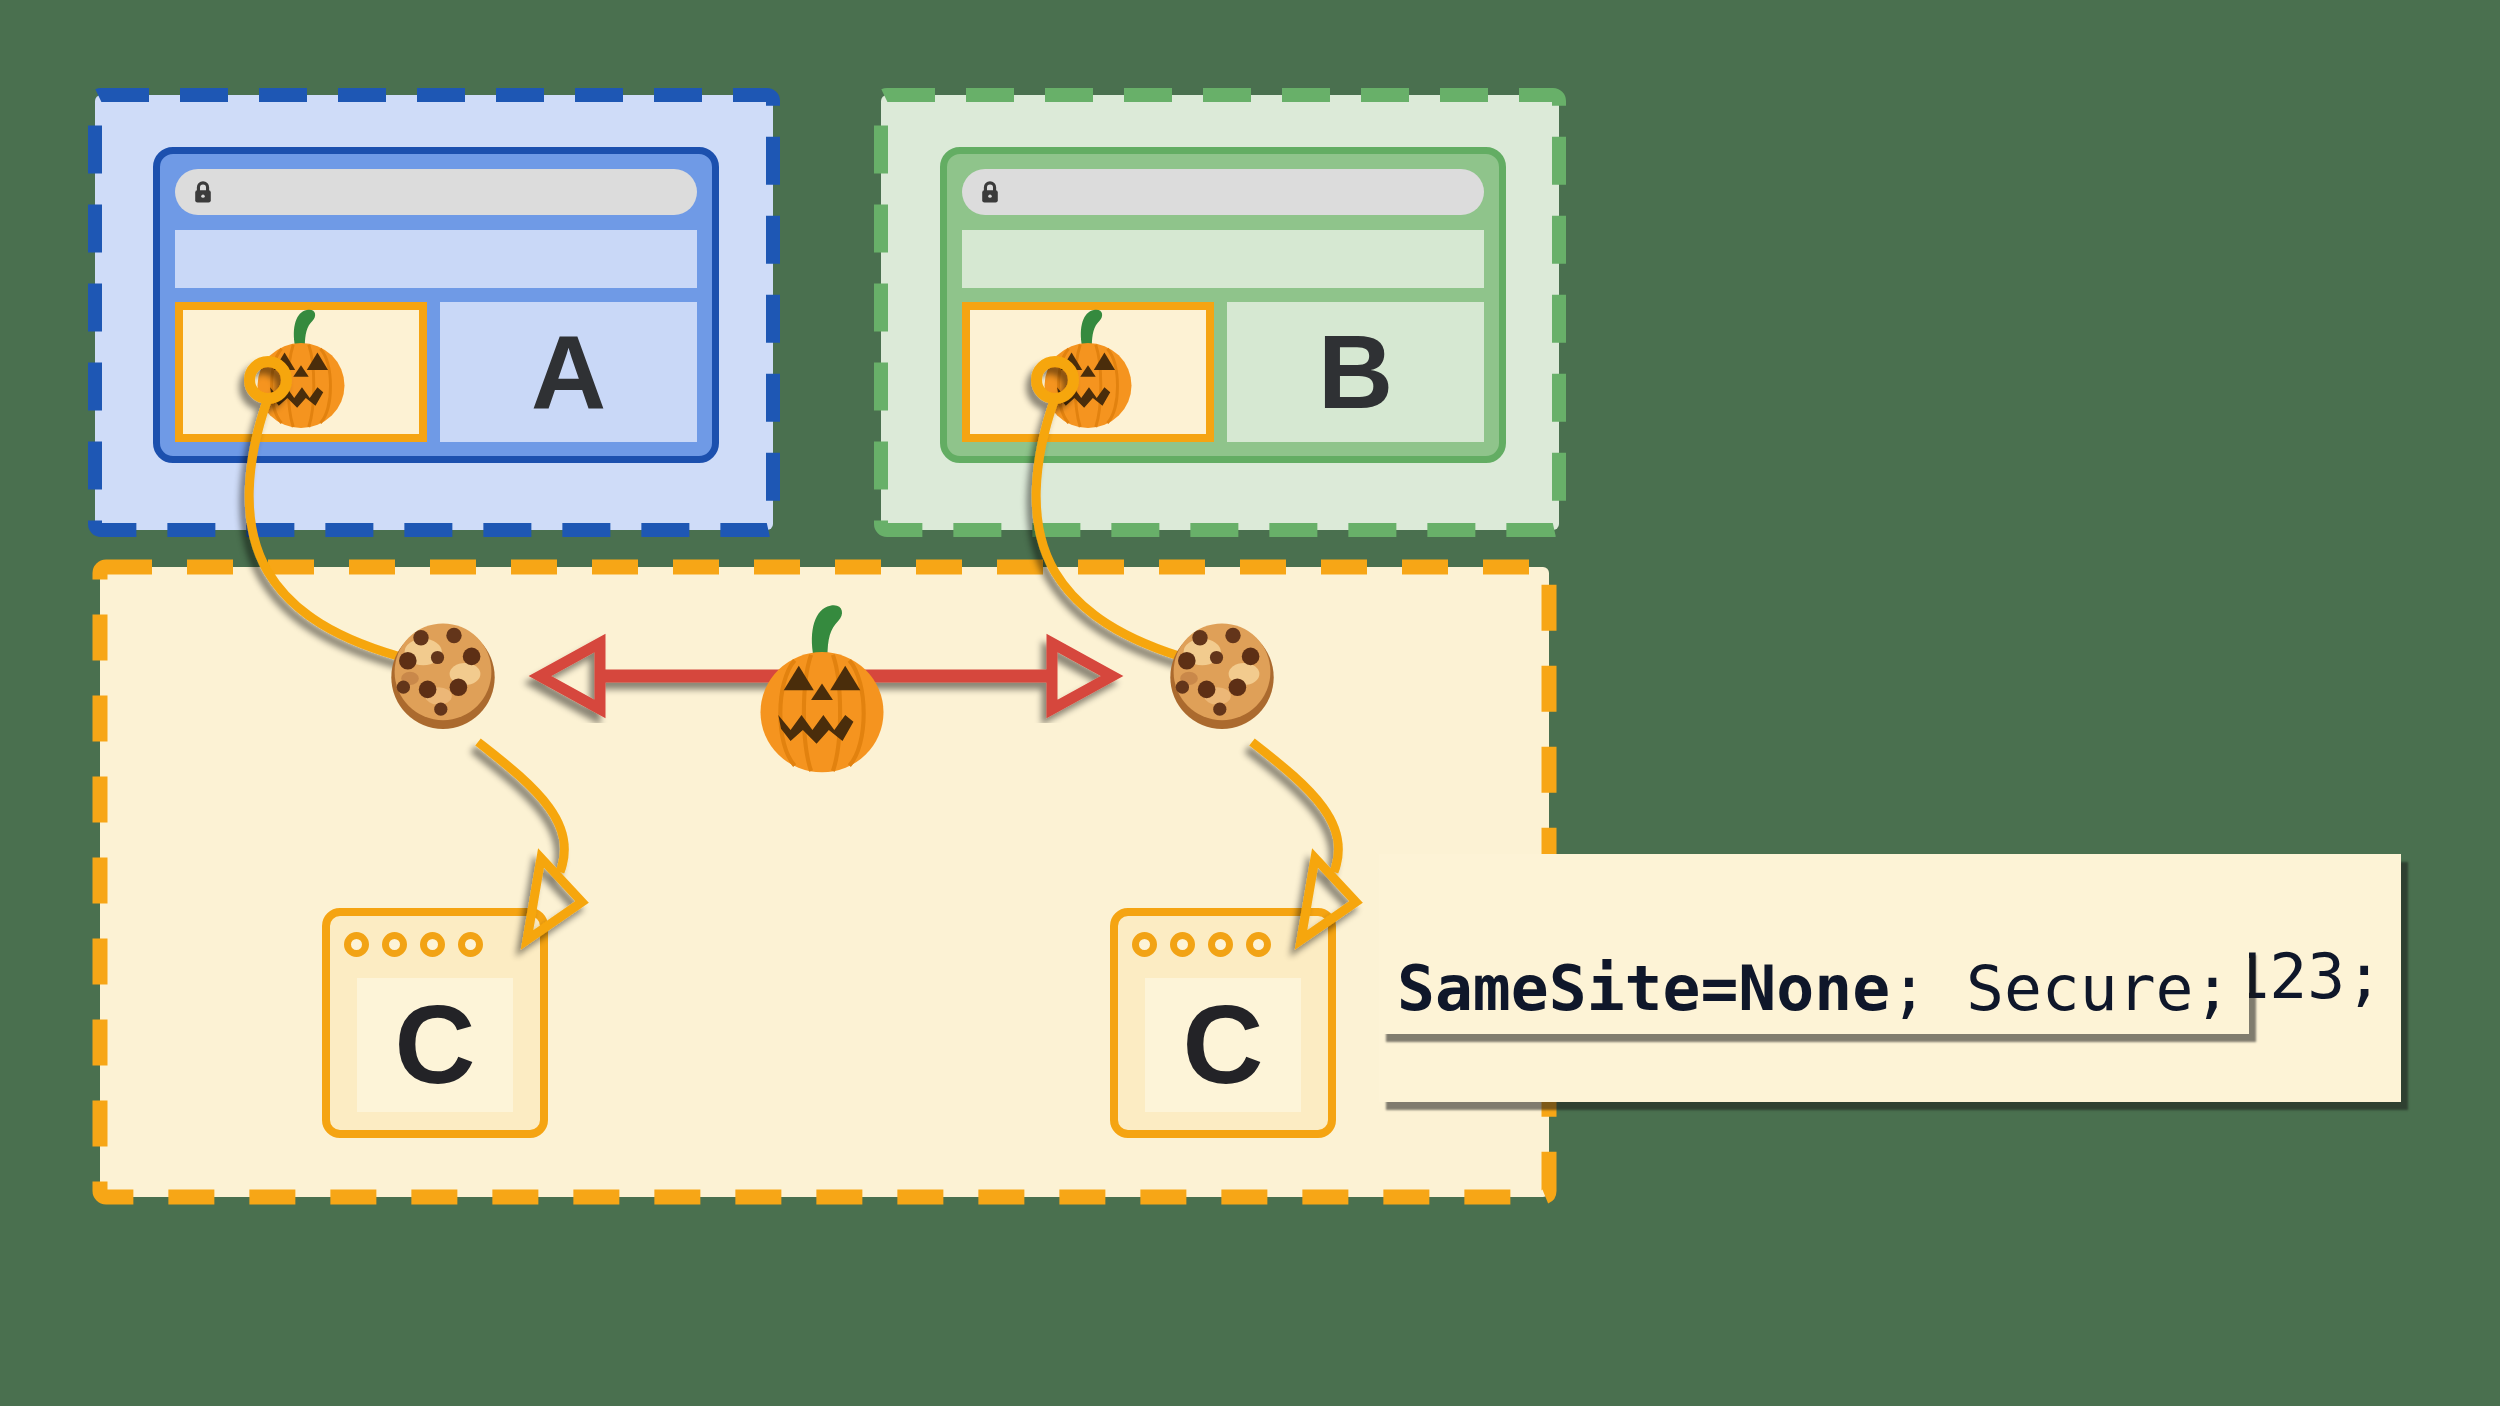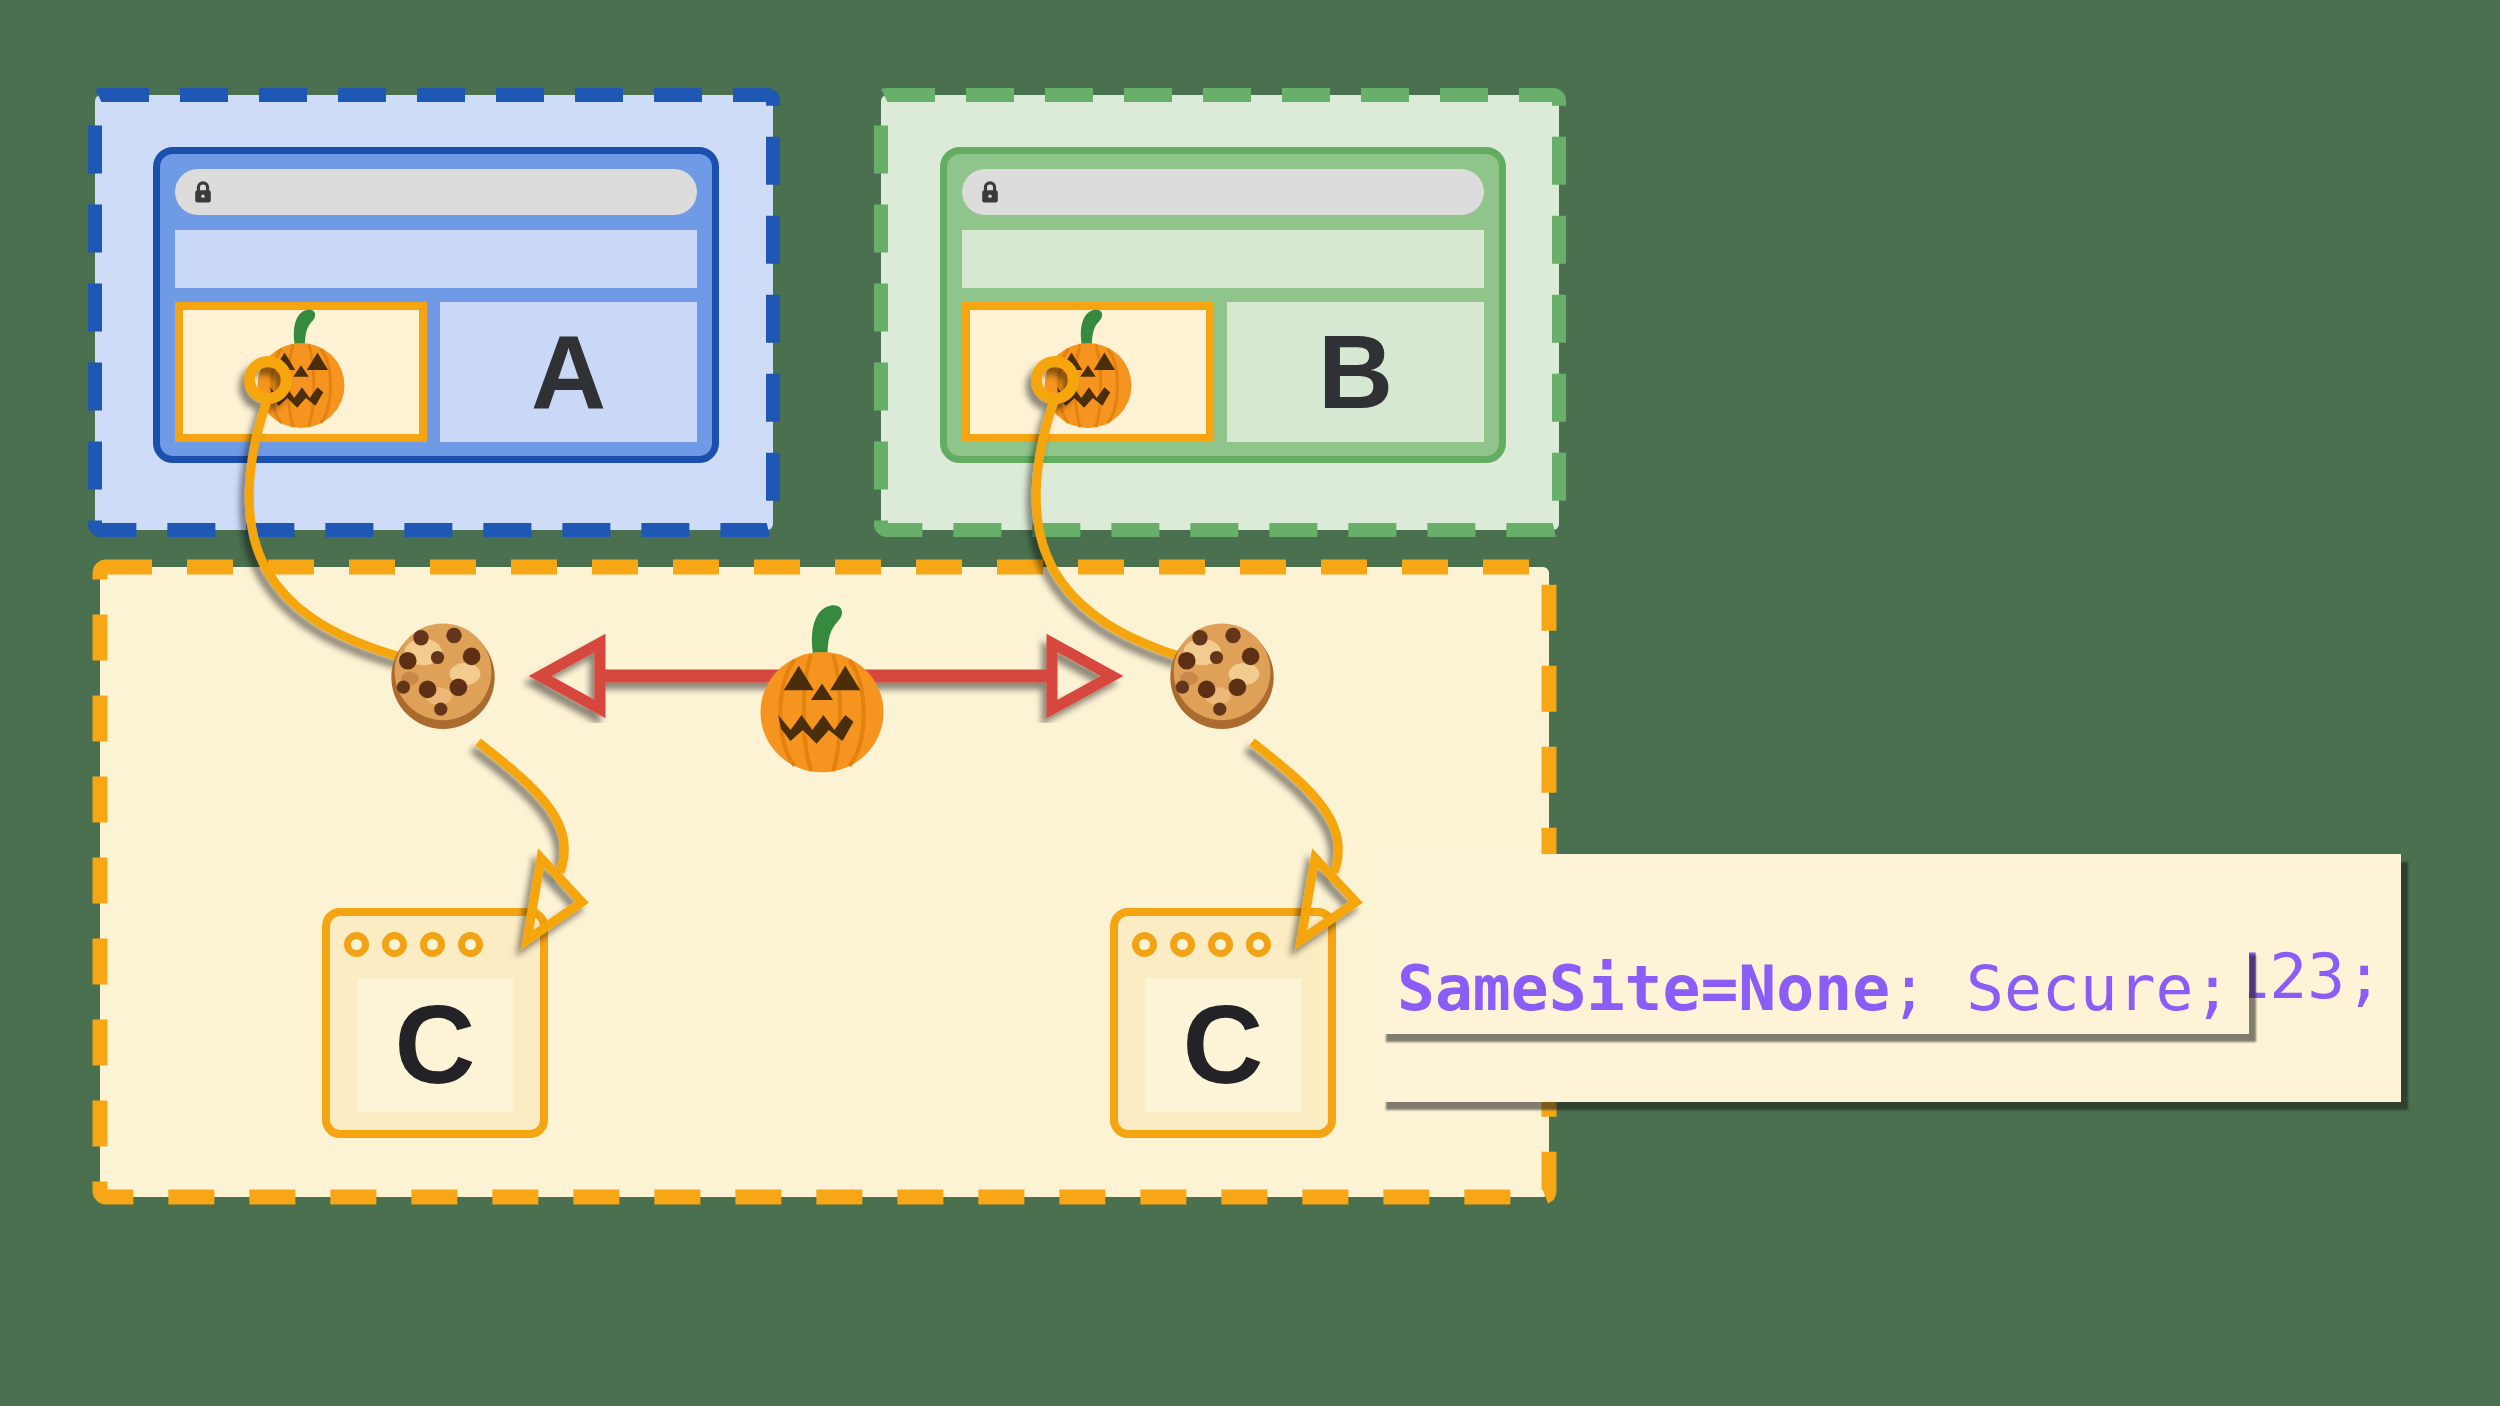--- a/index.html
+++ b/index.html
@@ -42,21 +42,21 @@
   .cwin-header{position:absolute;left:14px;top:16px;display:flex;gap:13px;}
   .cwin-dot{width:25px;height:25px;border-radius:50%;border:7px solid #f2a315;background:#fdf4d8;}
   .cwin-panel{
     position:absolute;left:27px;right:27px;top:62px;height:134px;background:#fdf4d8;
     display:flex;align-items:center;justify-content:center;
   }
   .c-letter{font-size:112px;font-weight:bold;color:#232327;line-height:1;}
 
   
   .code-line{
-    position:absolute;background:#fdf3d6;color:#8b5cf6;
+    position:absolute;background:#fdf3d6;color:#0f172a;
     font-family:"DejaVu Sans Mono",monospace;font-size:63px;line-height:1.28;
     padding:2px 18px 4px 18px;white-space:pre;
     box-shadow:7px 8px 2px rgba(25,25,25,0.55);
   }
   .code-line strong{font-weight:bold;}
 
   
   .sprite{position:absolute;}
   .pumpkin-in-frame{width:116px;height:126px;margin-bottom:2px;}
 </style>

